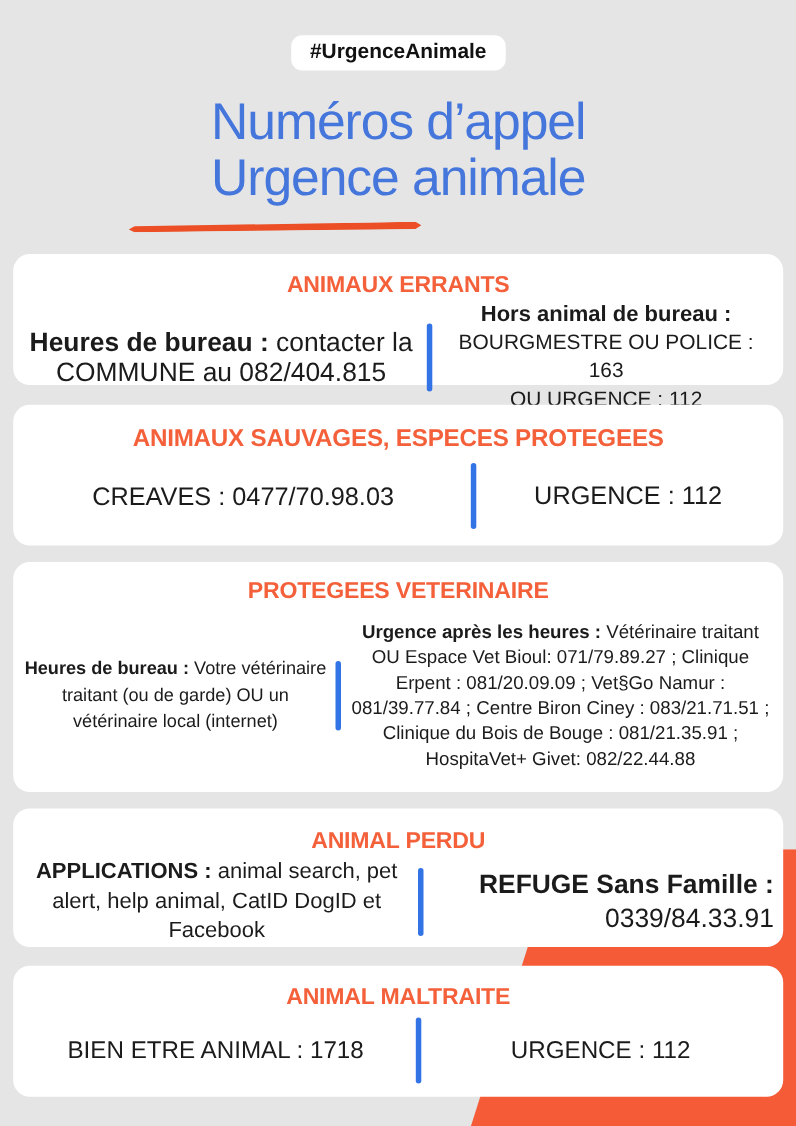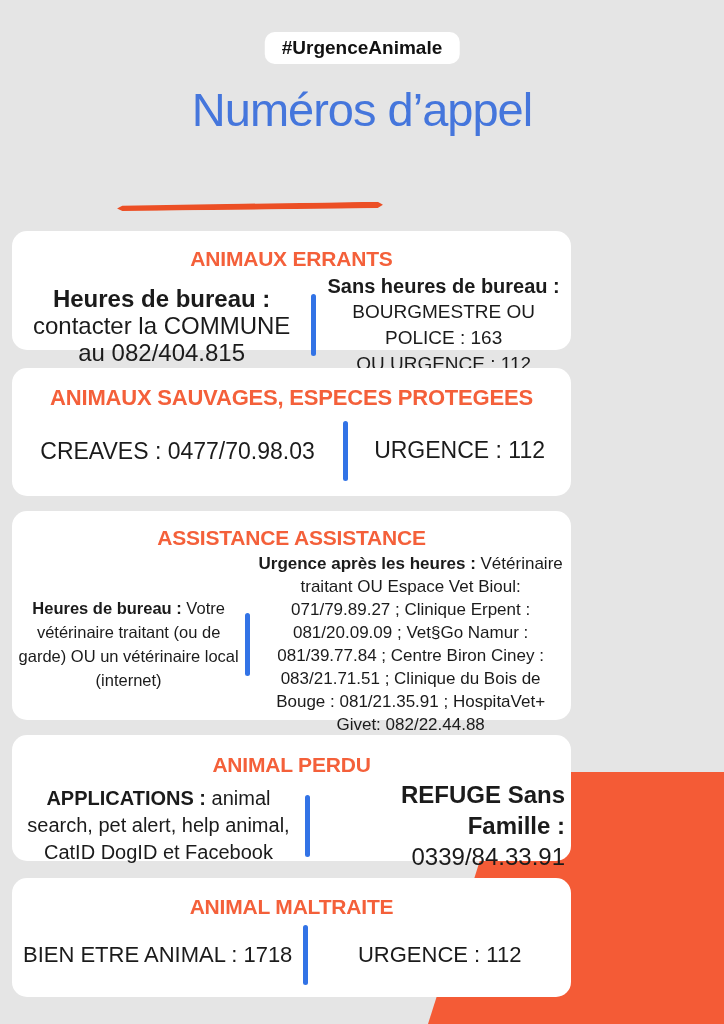--- a/index.html
+++ b/index.html
@@ -37,21 +37,21 @@
   }
   .brush{
     position:absolute;top:203px;left:117px;width:266px;height:7px;
     background:#EC4F25;border-radius:4px;
     transform:rotate(-0.6deg);
     clip-path:polygon(0% 60%,2% 20%,98% 0%,100% 45%,98% 92%,2% 96%);
     z-index:2;
   }
   
   .card{
-    position:absolute;left:12px;width:559px;
+    position:absolute;left:12px;width:700px;
     background:#FFFFFF;border-radius:15px;
     z-index:1;
     display:flex;flex-direction:column;
     box-sizing:border-box;
   }
   .c1{top:231px;height:119px;padding-top:15px;}
   .c2{top:368px;height:128px;padding-top:17px;}
   .c3{top:511px;height:209px;padding-top:14px;}
   .c4{top:735px;height:126px;padding-top:17px;}
   .c5{top:878px;height:119px;padding-top:16px;}
@@ -98,54 +98,55 @@
 <body>
 
 <div class="poster">
 
   <div class="orange-shape"></div>
 
   <div class="badge">#UrgenceAnimale</div>
 
   <div class="title">
     <div>Numéros d’appel</div>
+    <div>Urgence animale</div>
   </div>
 
   <div class="brush"></div>
 
   <div class="card c1">
     <div class="heading">ANIMAUX ERRANTS</div>
     <div class="card-body">
       <div class="col left">
         <span class="b">Heures de bureau :</span><span> contacter la COMMUNE au 082/404.815</span>
       </div>
       <div class="divider"></div>
       <div class="col right">
-        <div class="b">Sans heures de bureau :</div>
+        <div class="b">Hors animal de bureau :</div>
         <div>BOURGMESTRE OU POLICE : 163</div>
         <div>OU URGENCE : 112</div>
       </div>
     </div>
   </div>
 
   <div class="card c2">
     <div class="heading">ANIMAUX SAUVAGES, ESPECES PROTEGEES</div>
     <div class="card-body">
       <div class="col left">
         <div>CREAVES : 0477/70.98.03</div>
       </div>
       <div class="divider"></div>
       <div class="col right">
         <div>URGENCE : 112</div>
       </div>
     </div>
   </div>
 
   <div class="card c3">
-    <div class="heading">ASSISTANCE ASSISTANCE</div>
+    <div class="heading">PROTEGEES VETERINAIRE</div>
     <div class="card-body">
       <div class="col left">
         <span class="b">Heures de bureau :</span><span> Votre vétérinaire traitant (ou de garde) OU un vétérinaire local (internet)</span>
       </div>
       <div class="divider"></div>
       <div class="col right">
         <span class="b">Urgence après les heures :</span><span> Vétérinaire traitant OU Espace Vet Bioul: 071/79.89.27 ; Clinique Erpent : 081/20.09.09 ; Vet§Go Namur : 081/39.77.84 ; Centre Biron Ciney : 083/21.71.51 ; Clinique du Bois de Bouge : 081/21.35.91 ; HospitaVet+ Givet: 082/22.44.88</span>
       </div>
     </div>
   </div>

